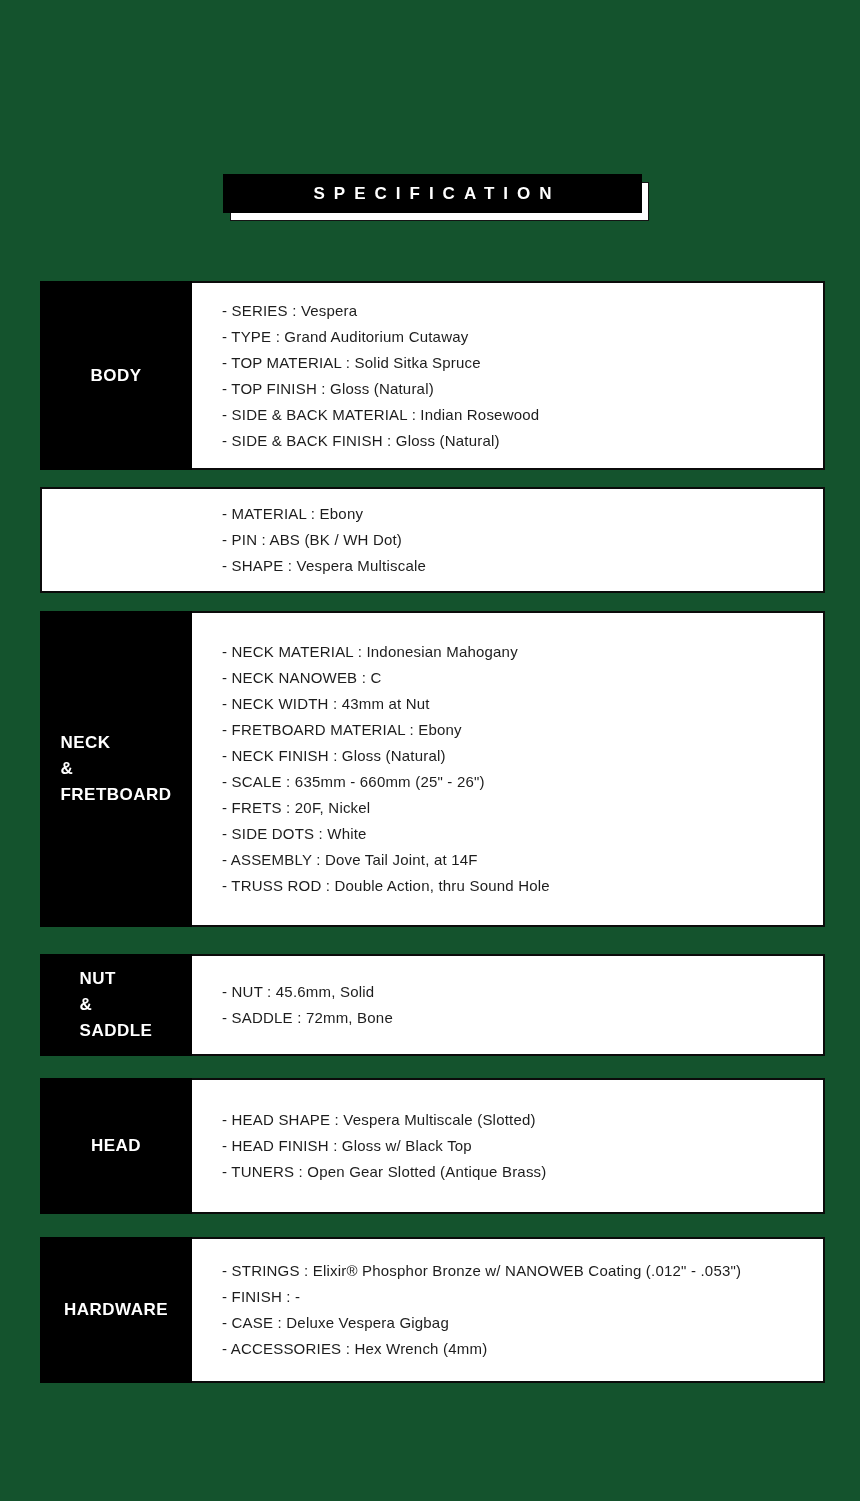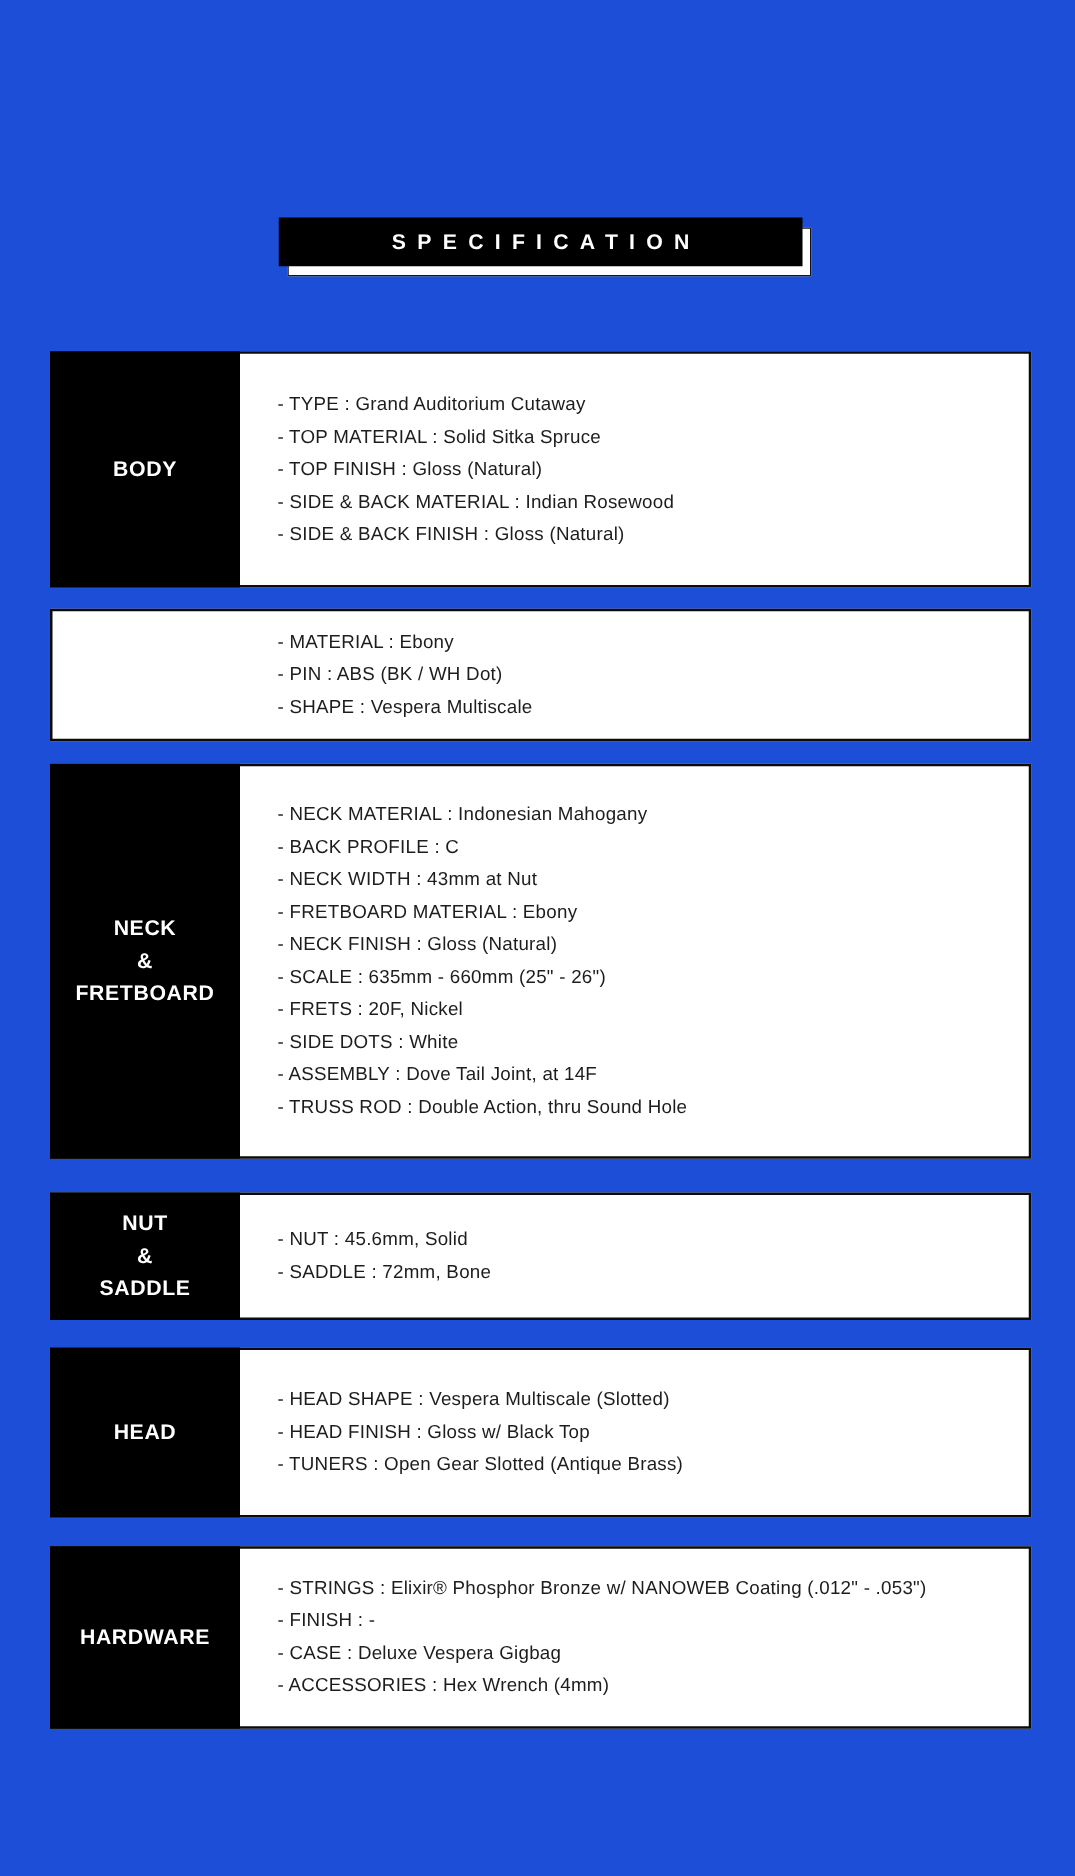--- a/index.html
+++ b/index.html
@@ -1,21 +1,21 @@
 <!DOCTYPE html>
 <html><head>
 <meta charset="utf-8">
 <style>
   html, body { margin: 0; padding: 0; }
   body {
     width: 860px; height: 1501px;
     background: #ffffff;
     font-family: "Liberation Sans", sans-serif;
   }
-  .page { position: relative; width: 860px; height: 1501px; background: #1d4ed8; overflow: hidden; }
+  .page { position: relative; width: 860px; height: 1501px; background: #14532d; overflow: hidden; }
 
   
   .title-wrap { position: absolute; left: 223px; top: 174px; width: 419px; height: 39px; }
   .title-shadow {
     position: absolute; left: 7px; top: 8px; width: 100%; height: 100%;
     border: 1.5px solid #141414; background: #ffffff; box-sizing: border-box;
   }
   .title-box {
     position: absolute; left: 0; top: 0; width: 100%; height: 100%;
     background: #000000; color: #ffffff;
@@ -26,21 +26,21 @@
 
   
   .spec-row {
     position: absolute; left: 40px; width: 785px;
     border: 2px solid #0b0b0b; box-sizing: border-box; background: #ffffff;
   }
   .spec-label {
     position: absolute; left: -2px; top: -2px; bottom: -2px; width: 152px;
     background: #000000; color: #ffffff;
     display: flex; align-items: center; justify-content: center;
-    text-align: center; font-weight: bold; font-size: 17px;
+    text-align: left; font-weight: bold; font-size: 17px;
     line-height: 26px; letter-spacing: 0.5px; white-space: pre-line;
   }
   .spec-content {
     position: absolute; left: 150px; right: 0; top: 0; bottom: 0;
     display: flex; flex-direction: column; justify-content: center;
     padding-left: 30px; box-sizing: border-box;
   }
   .spec-item {
     font-size: 15px; line-height: 26px; color: #1d1d1d;
     letter-spacing: 0.2px; white-space: nowrap;
@@ -59,20 +59,21 @@
 <div class="page">
 
   <div class="title-wrap">
     <div class="title-shadow"></div>
     <div class="title-box">SPECIFICATION</div>
   </div>
 
   <section class="spec-row row-body">
     <div class="spec-label">BODY</div>
     <div class="spec-content">
+      <div class="spec-item">- SERIES : Vespera</div>
       <div class="spec-item">- TYPE : Grand Auditorium Cutaway</div>
       <div class="spec-item">- TOP MATERIAL : Solid Sitka Spruce</div>
       <div class="spec-item">- TOP FINISH : Gloss (Natural)</div>
       <div class="spec-item">- SIDE &amp; BACK MATERIAL : Indian Rosewood</div>
       <div class="spec-item">- SIDE &amp; BACK FINISH : Gloss (Natural)</div>
     </div>
   </section>
 
   <section class="spec-row row-bridge">
     <div class="spec-content">
@@ -81,21 +82,21 @@
       <div class="spec-item">- SHAPE : Vespera Multiscale</div>
     </div>
   </section>
 
   <section class="spec-row row-neck">
     <div class="spec-label">NECK
 &amp;
 FRETBOARD</div>
     <div class="spec-content">
       <div class="spec-item">- NECK MATERIAL : Indonesian Mahogany</div>
-      <div class="spec-item">- BACK PROFILE : C</div>
+      <div class="spec-item">- NECK NANOWEB : C</div>
       <div class="spec-item">- NECK WIDTH : 43mm at Nut</div>
       <div class="spec-item">- FRETBOARD MATERIAL : Ebony</div>
       <div class="spec-item">- NECK FINISH : Gloss (Natural)</div>
       <div class="spec-item">- SCALE : 635mm - 660mm (25" - 26")</div>
       <div class="spec-item">- FRETS : 20F, Nickel</div>
       <div class="spec-item">- SIDE DOTS : White</div>
       <div class="spec-item">- ASSEMBLY : Dove Tail Joint, at 14F</div>
       <div class="spec-item">- TRUSS ROD : Double Action, thru Sound Hole</div>
     </div>
   </section>

